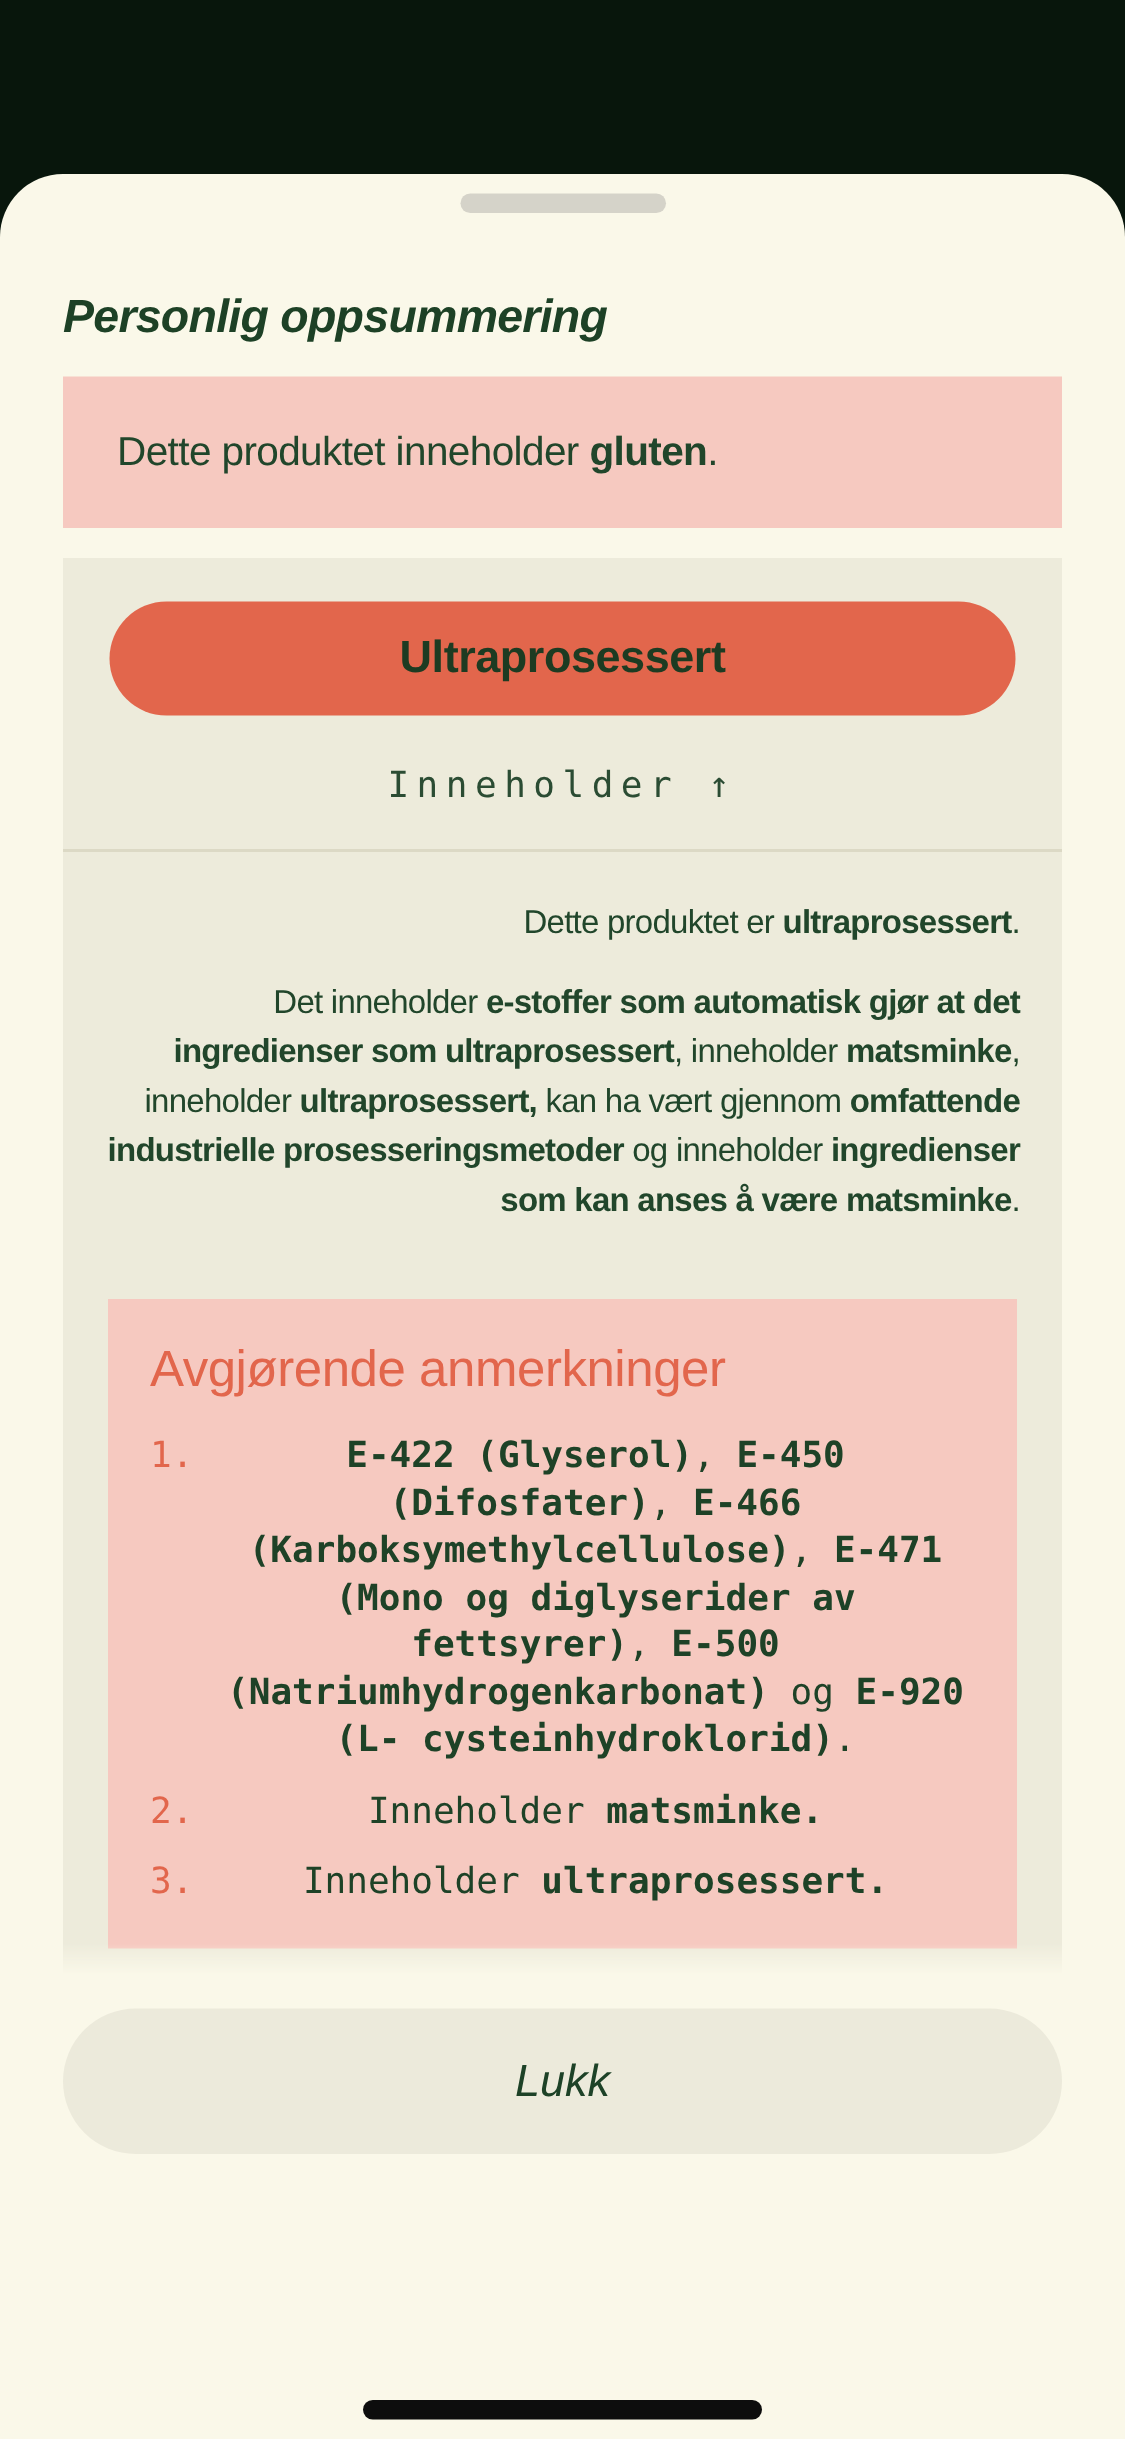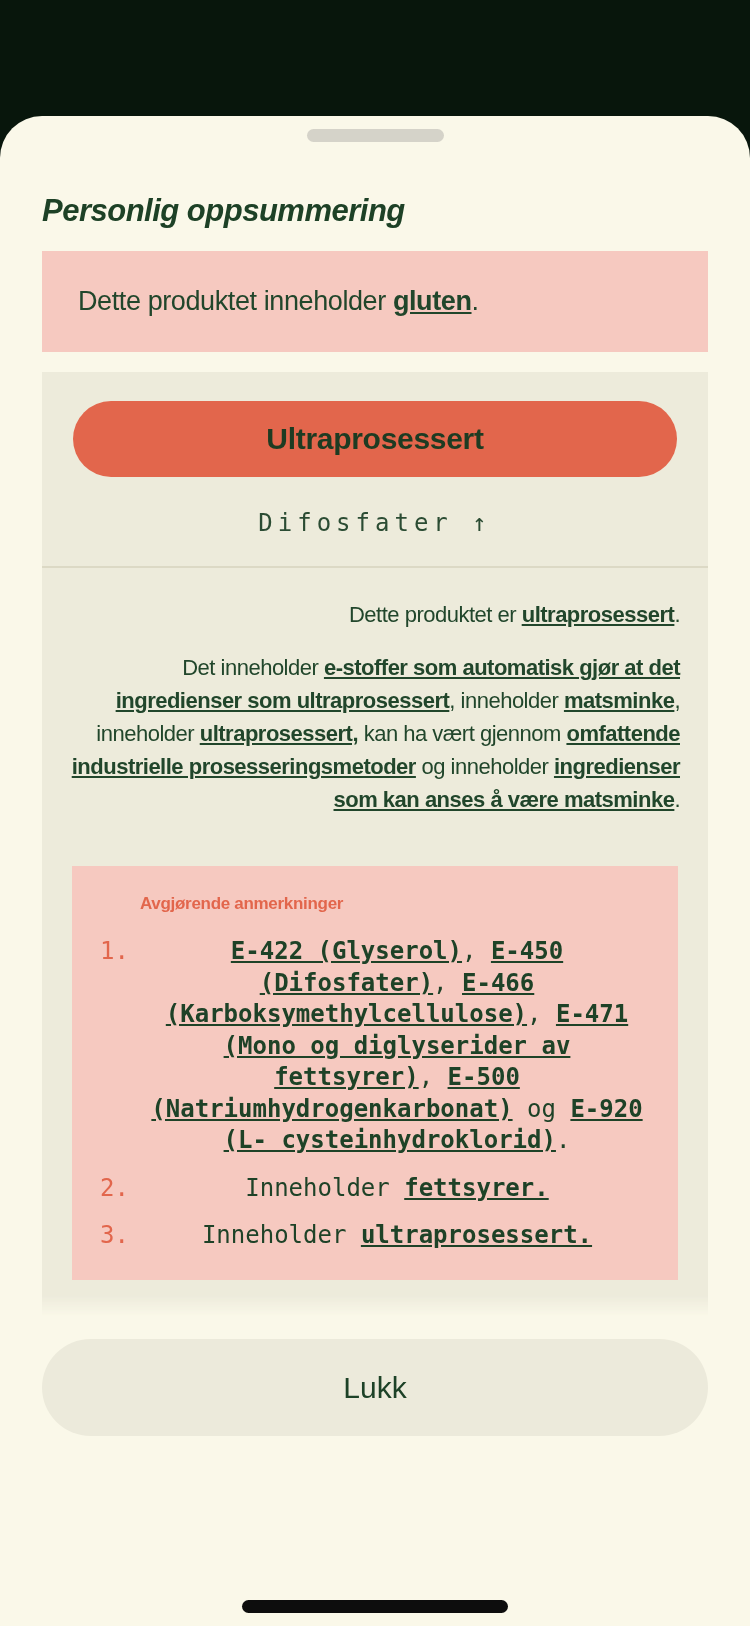--- a/index.html
+++ b/index.html
@@ -16,46 +16,46 @@
          background:var(--sheet);border-radius:42px 42px 0 0;overflow:hidden;}
   .handle{width:137px;height:13px;border-radius:7px;background:var(--handle);margin:13px auto 0;}
   .content{padding:0 42px;}
   h2{font-size:31px;font-style:italic;font-weight:bold;color:var(--green-head);
      letter-spacing:-0.5px;line-height:38px;}
   .h-summary{margin-top:50px;}
   .h-processing{margin-top:75px;}
   .beta{color:var(--beta);font-weight:bold;}
   .alert{margin-top:21px;height:101px;background:var(--pink);display:flex;align-items:center;
          padding:0 36px;font-size:27px;color:var(--green-body);letter-spacing:-0.4px;}
-  .alert b,.rich b{font-weight:bold;text-decoration:underline;}
+  .alert b,.rich b{font-weight:bold;}
   .panel{margin-top:20px;background:var(--panel);height:944px;overflow:hidden;
          -webkit-mask-image:linear-gradient(to bottom,#000 calc(100% - 20px),transparent 100%);
          mask-image:linear-gradient(to bottom,#000 calc(100% - 20px),transparent 100%);}
   .level-pill{display:block;margin:29px 31px 0;width:604px;height:76px;border:none;
          border-radius:38px;background:var(--coral);color:#1d3b22;font-family:"Liberation Sans",sans-serif;
          font-size:30px;font-weight:bold;letter-spacing:-0.3px;cursor:pointer;}
   .reason{margin-top:32px;text-align:center;font-family:"DejaVu Sans Mono",monospace;
          font-size:24px;letter-spacing:5px;color:#2b4c33;background:none;border:none;
          display:block;width:100%;cursor:pointer;line-height:28px;}
   .divider{margin-top:29px;height:2px;background:var(--divider);}
   .panel-body{padding:0 28px;}
   .panel-body p{font-size:22px;line-height:33px;color:var(--green-body);letter-spacing:-0.5px;text-align:right;}
   .p-result{margin-top:30px;}
   .p-detail{margin-top:20px;}
   .notes{margin:50px 2px 0;background:var(--pink);padding:28px;}
-  .notes-heading{color:var(--coral);font-size:17px;font-weight:700;letter-spacing:-0.3px;margin-left:40px;}
+  .notes-heading{color:var(--coral);font-size:34px;font-weight:400;letter-spacing:-0.3px;}
   .note-list{margin-top:22px;}
   .note-item{display:flex;margin-top:16px;font-family:"DejaVu Sans Mono",monospace;
          font-size:24px;line-height:31.5px;color:#1e4227;}
   .note-item:first-child{margin-top:0;}
   .note-num{color:var(--coral);width:46px;flex:0 0 46px;}
   .note-text{flex:1;max-width:502px;text-align:center;}
   .close-btn{display:block;margin:23px auto 0;width:666px;height:97px;border:none;
          border-radius:50px;background:var(--lukk);color:#1d4227;font-family:"Liberation Sans",sans-serif;
-         font-size:30px;font-weight:500;cursor:pointer;}
+         font-size:30px;font-weight:500;cursor:pointer;font-style:italic;}
   .home-indicator{position:absolute;left:242px;bottom:13px;width:266px;height:13px;
          border-radius:7px;background:var(--indicator);}
 </style>
 </head>
 <body>
 
 <div class="screen">
   <div class="sheet">
     <div class="handle"></div>
 
@@ -64,40 +64,40 @@
       <h2 class="h-summary">Personlig oppsummering</h2>
 
       <div class="alert">
         <span class="rich">Dette produktet inneholder <b>gluten</b>.</span>
       </div>
 
 
       <div class="panel">
         <button class="level-pill">Ultraprosessert</button>
 
-        <button class="reason">Difosfater ↑</button>
+        <button class="reason">Inneholder ↑</button>
 
         <div class="divider"></div>
 
         <div class="panel-body">
           <p class="p-result rich">Dette produktet er <b>ultraprosessert</b>.</p>
 
           <p class="p-detail rich">Det inneholder <b>e-stoffer som automatisk gjør at det ingredienser som ultraprosessert</b>, inneholder <b>matsminke</b>, inneholder <b>ultraprosessert,</b> kan ha vært gjennom <b>omfattende industrielle prosesseringsmetoder</b> og inneholder <b>ingredienser som kan anses å være matsminke</b>.</p>
 
           <div class="notes">
             <div class="notes-heading">Avgjørende anmerkninger</div>
 
             <div class="note-list">
               <div class="note-item">
                 <span class="note-num">1.</span>
                 <span class="note-text rich"><b>E-422 (Glyserol)</b>, <b>E-450 (Difosfater)</b>, <b>E-466 (Karboksymethylcellulose)</b>, <b>E-471 (Mono og diglyserider av fettsyrer)</b>, <b>E-500 (Natriumhydrogenkarbonat)</b> og <b>E-920 (L- cysteinhydroklorid)</b>.</span>
               </div>
               <div class="note-item">
                 <span class="note-num">2.</span>
-                <span class="note-text rich">Inneholder <b>fettsyrer.</b></span>
+                <span class="note-text rich">Inneholder <b>matsminke.</b></span>
               </div>
               <div class="note-item">
                 <span class="note-num">3.</span>
                 <span class="note-text rich">Inneholder <b>ultraprosessert.</b></span>
               </div>
             </div>
           </div>
         </div>
       </div>
 

